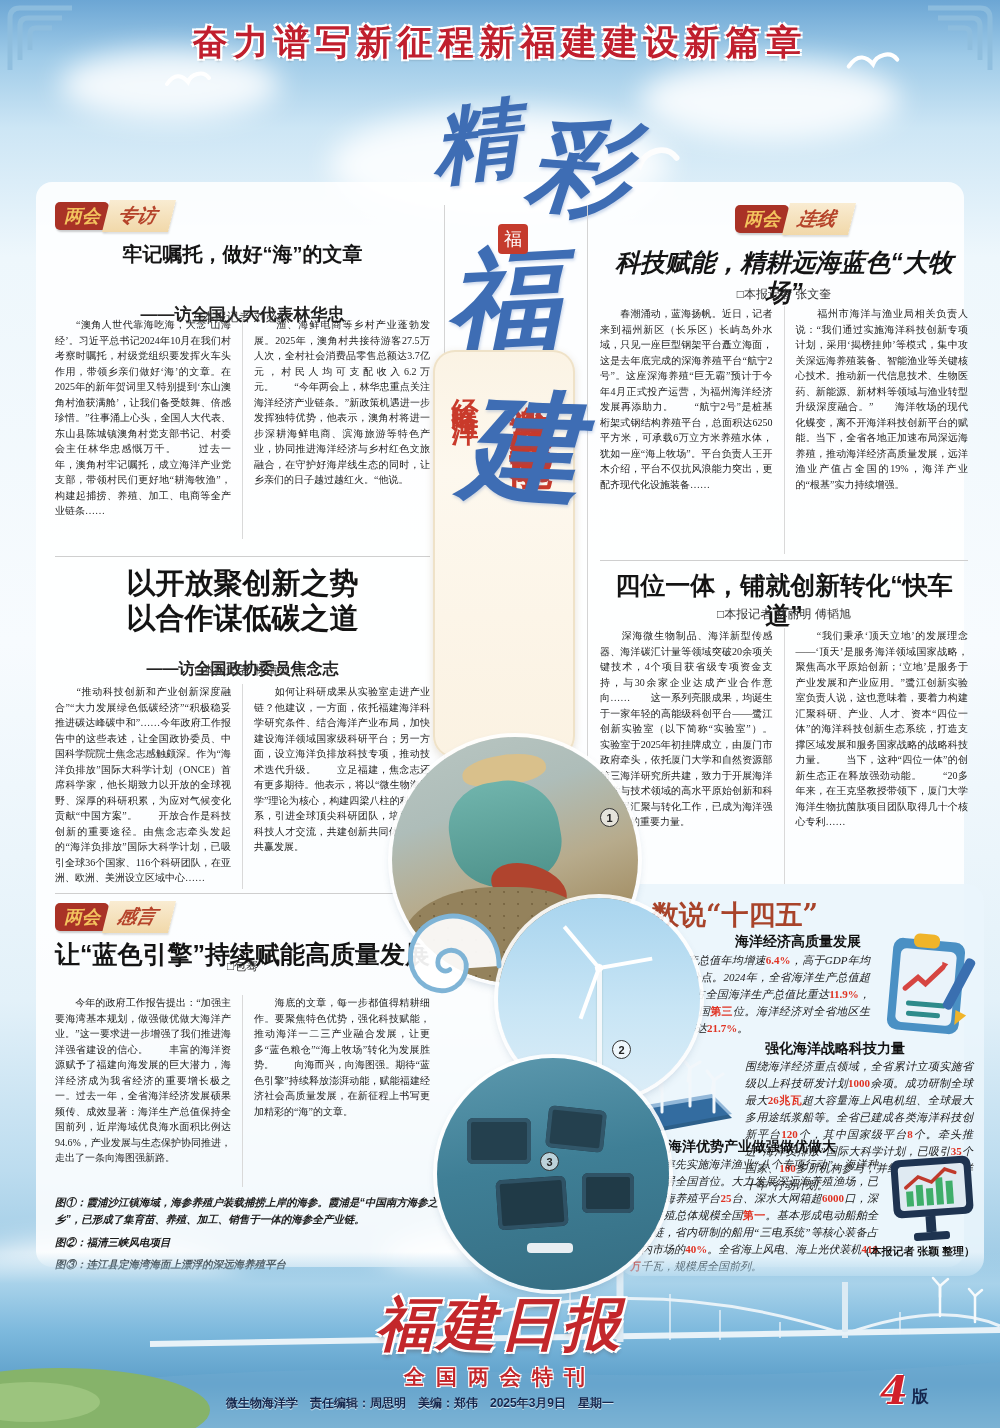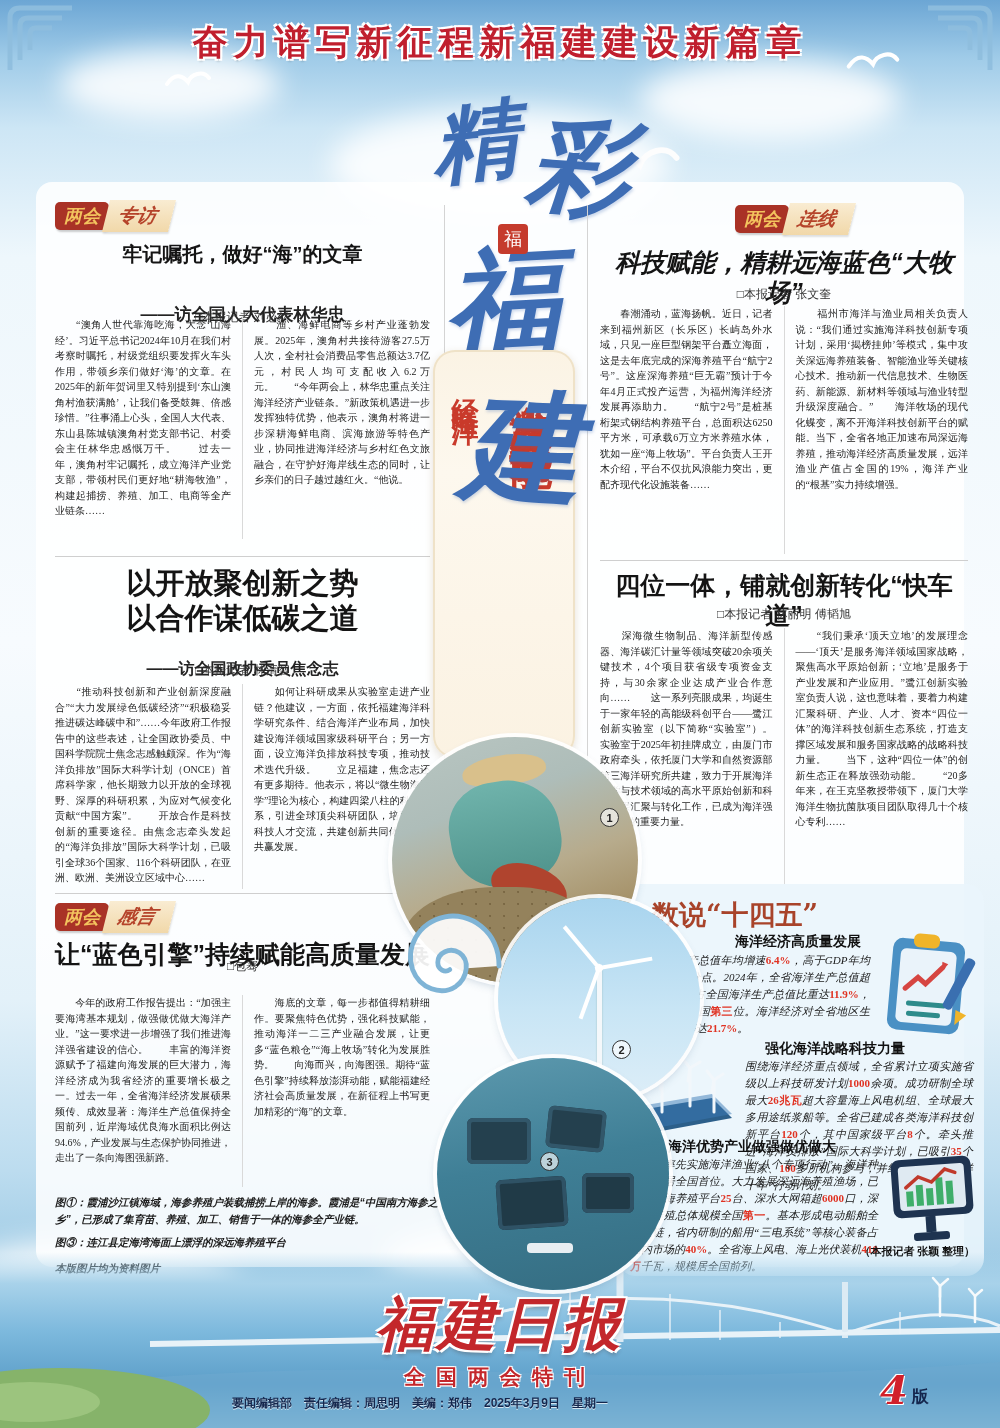--- a/index.html
+++ b/index.html
@@ -164,20 +164,21 @@
   </div>
   <div class="headline" style="left:55px;top:940px;width:375px;font-size:25px;">让“蓝色引擎”持续赋能高质量发展</div>
   <div class="byline" style="left:55px;top:958px;width:375px;">□包骞</div>
   <div class="art-body" style="left:55px;top:995px;width:375px;height:192px;">
     <div class="art-col">　　今年的政府工作报告提出：“加强主要海湾基本规划，做强做优做大海洋产业。”这一要求进一步增强了我们推进海洋强省建设的信心。　　丰富的海洋资源赋予了福建向海发展的巨大潜力，海洋经济成为我省经济的重要增长极之一。过去一年，全省海洋经济发展硕果频传、成效显著：海洋生产总值保持全国前列，近岸海域优良海水面积比例达94.6%，产业发展与生态保护协同推进，走出了一条向海图强新路。</div>
     <div class="art-col">　　海底的文章，每一步都值得精耕细作。要聚焦特色优势，强化科技赋能，推动海洋一二三产业融合发展，让更多“蓝色粮仓”“海上牧场”转化为发展胜势。　　向海而兴，向海图强。期待“蓝色引擎”持续释放澎湃动能，赋能福建经济社会高质量发展，在新征程上书写更加精彩的“海”的文章。</div>
   </div>
 
   <div class="captions">
     <div class="cap-line">图①：霞浦沙江镇海域，海参养殖户装载捕捞上岸的海参。霞浦是“中国南方海参之乡”，已形成了集育苗、养殖、加工、销售于一体的海参全产业链。</div>
+    <div class="cap-line">图②：福清三峡风电项目</div>
     <div class="cap-line">图③：连江县定海湾海面上漂浮的深远海养殖平台</div>
     <div class="cap-line" style="margin-top:10px;">本版图片均为资料图片</div>
   </div>
 
   <div class="scroll-banner">
     <div class="scroll-main">激发蓝色经济新动能</div>
     <div class="scroll-side">经略海洋</div>
   </div>
 
   <div class="photo-circle" style="left:392px;top:737px;width:246px;height:246px;z-index:4;background:linear-gradient(160deg,#b9c6c2 0%,#aebdb9 30%,#b7ab8c 55%,#a59168 75%,#8f7c55 100%);">
@@ -298,19 +299,19 @@
         <line x1="940" y1="34" x2="948" y2="27"></line>
         <line x1="940" y1="34" x2="940" y2="45"></line>
       <line x1="975" y1="70" x2="975" y2="44"></line>
         <line x1="975" y1="44" x2="969" y2="37"></line>
         <line x1="975" y1="44" x2="982" y2="38"></line>
     </g>
   </svg>
 
   <div class="paper-logo">福建日报</div>
   <div class="edition">全国两会特刊</div>
-  <div class="footer-info">要闻编辑部　责任编辑：周思明　美编：郑伟　2025年3月9日　星期一</div>
+  <div class="footer-info">微生物海洋学　责任编辑：周思明　美编：郑伟　2025年3月9日　星期一</div>
   <div class="page-num">
     <span class="num">4</span>
     <span class="unit">版</span>
   </div>
 
 </div>
 
 </body></html>

